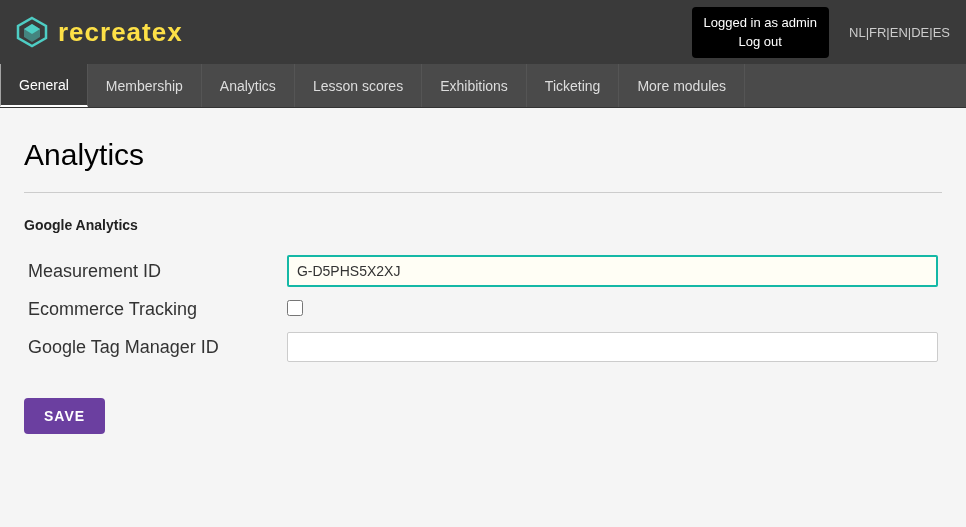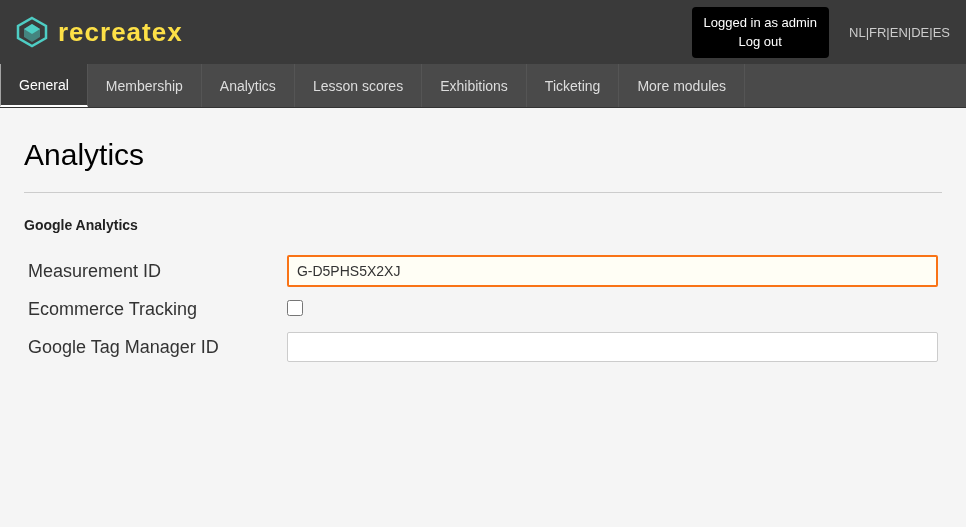--- a/index.html
+++ b/index.html
@@ -121,21 +121,21 @@
       width: 100%;
       padding: 6px 8px;
       font-size: 14px;
       border: 1px solid #ccc;
       background: #fff;
       color: #333;
       border-radius: 2px;
       outline: none;
     }
     .text-input.highlighted {
-      border: 2px solid #f97316;
+      border: 2px solid #14b8a6;
       background: #fffef5;
     }
     .checkbox-input {
       width: 16px;
       height: 16px;
       cursor: pointer;
     }
     .save-btn {
       background: #6b3fa0;
       color: #fff;
@@ -203,13 +203,14 @@
       </tr>
       <tr>
         <td>Google Tag Manager ID</td>
         <td>
           <input class="text-input" type="text" value="" style="">
         </td>
       </tr>
     </tbody>
   </table>
 
+  <button class="save-btn">SAVE</button>
 </div>
 
 </body></html>

